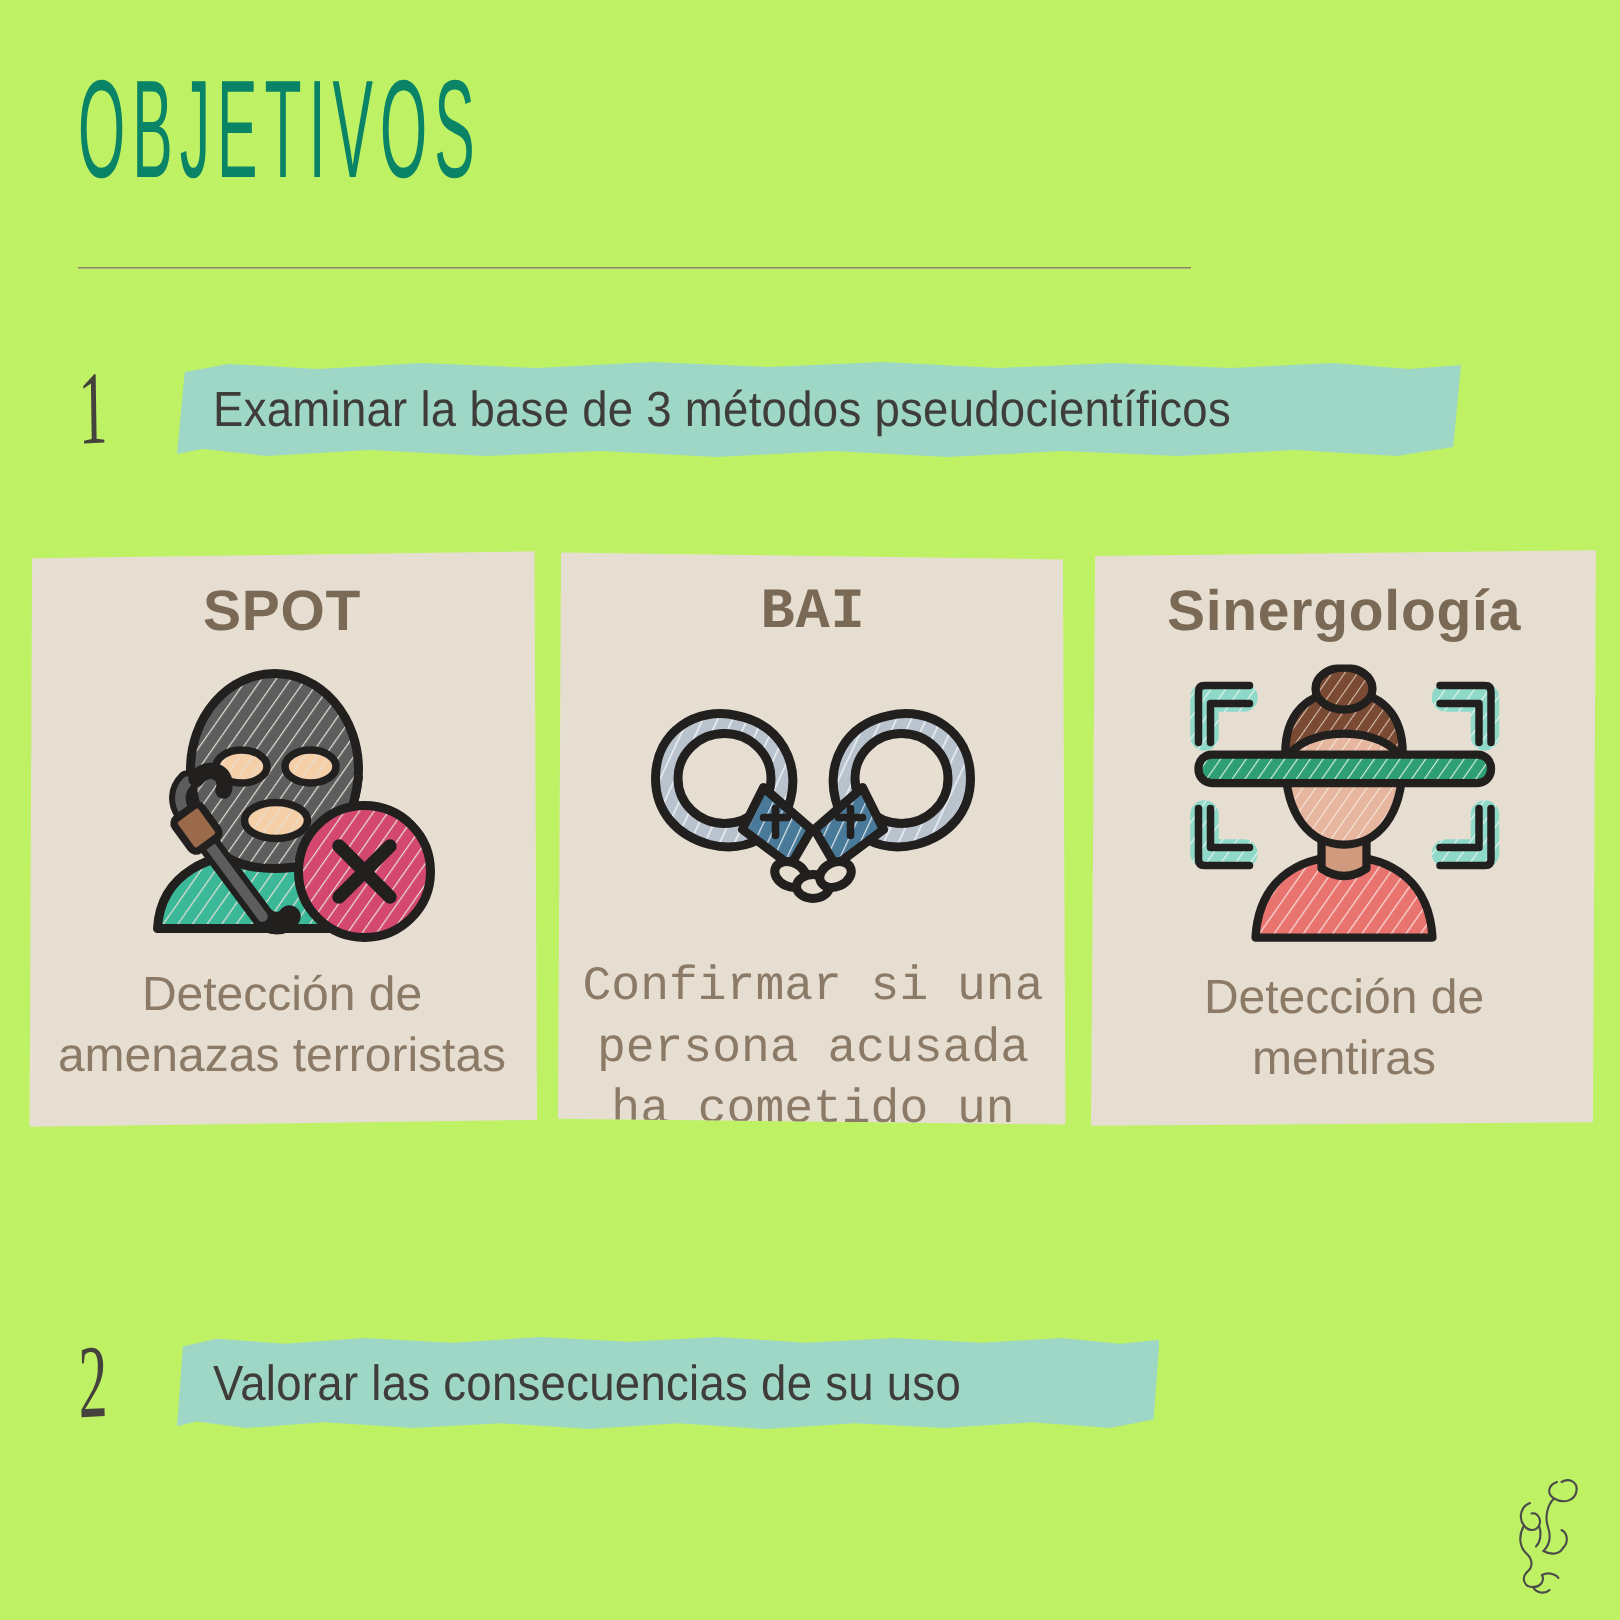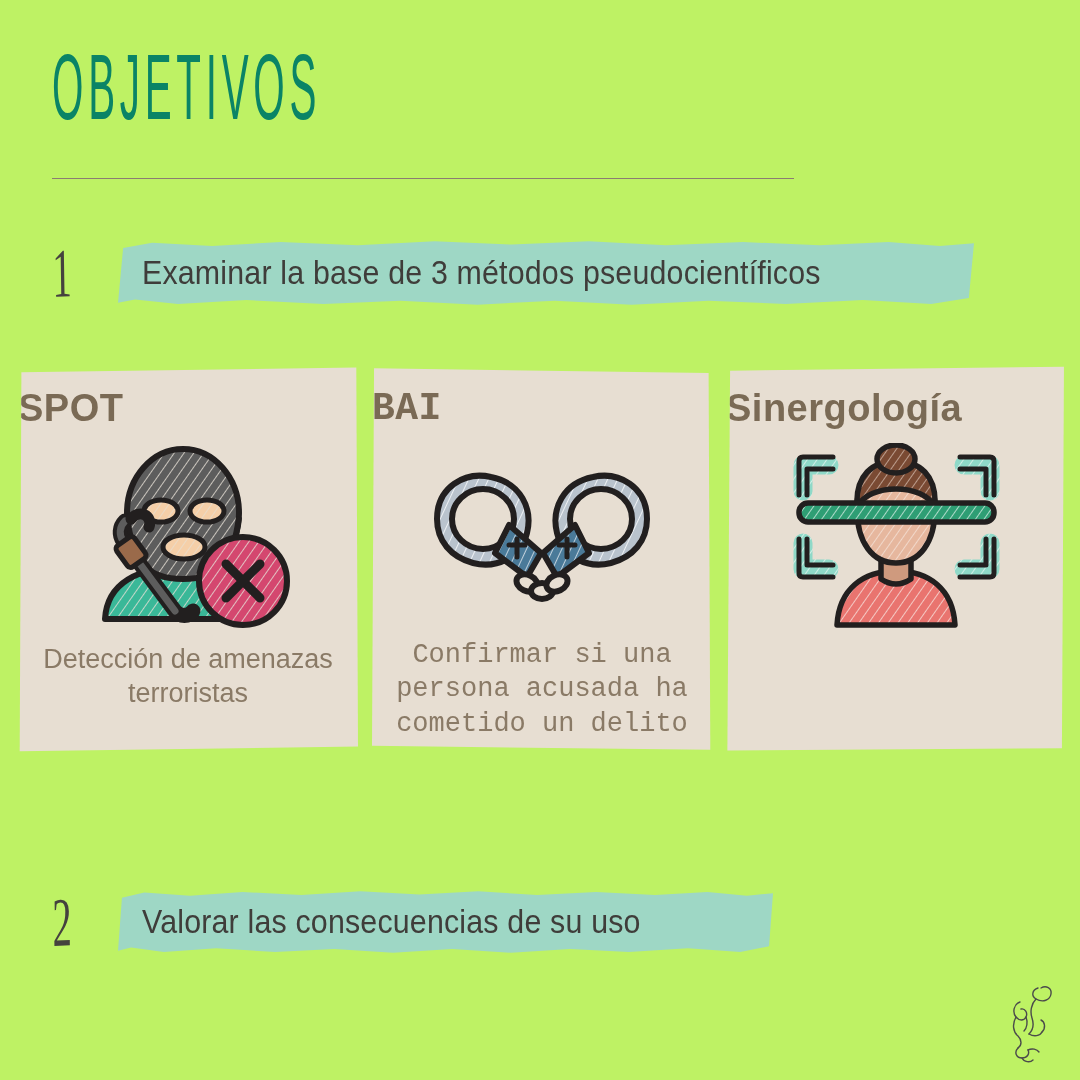--- a/index.html
+++ b/index.html
@@ -71,34 +71,34 @@
     position:absolute; top:0;
     background:#e7ded2;
     width:340px; height:386px;
     padding-top:22px;
   }
   .card.c1 { left:18px;  clip-path:polygon(1% 1.6%, 99.5% 0.4%, 100% 98.6%, 0.5% 99.8%); }
   .card.c2 { left:372px; clip-path:polygon(0.6% 0.6%, 99% 1.8%, 99.5% 99.4%, 0% 98.4%);font-family:Liberation Mono, monospace; }
   .card.c3 { left:726px; clip-path:polygon(1.2% 1.2%, 99.4% 0.2%, 98.8% 99%, 0.4% 99.6%); }
 
   .card-title {
-    text-align:left;
+    text-align:center;
     font-size:38px; font-weight:700;
     color:#7a6a55;
     letter-spacing:0.5px;
     line-height:1.1;
   }
   .card-icon {
     height:196px;
     display:flex; align-items:center; justify-content:center;
     margin-top:8px;
   }
   .card-caption {
     text-align:center;
-    font-size:27px; line-height:1.28;
+    font-size:32px; line-height:1.28;
     color:#8a7a66;
     padding:0 14px;
   }
   .card.c1 .card-caption { margin-top:8px; }
   .card.c2 .card-caption { margin-top:4px; }
   .card.c3 .card-caption { margin-top:10px; }
 
   
   .logo { position:absolute; right:20px; bottom:14px; width:62px; height:84px; }
 </style>
@@ -250,20 +250,21 @@
           <path d="M92 110 L92 136 Q107 146 122 136 L122 110 Z" fill="#cf9a7e" stroke="#221f1f" stroke-width="5.5" stroke-linejoin="round"></path>
 
           <path d="M68 66 C68 34 85 20 107 20 C129 20 146 34 146 66 C146 100 130 120 107 120 C84 120 68 100 68 66 Z" fill="url(#h-face)" stroke="#221f1f" stroke-width="5.5"></path>
 
           <path d="M68 64 C66 32 84 18 107 18 C130 18 148 32 146 64 C140 52 124 46 107 46 C90 46 74 52 68 64 Z" fill="url(#h-hair)" stroke="#221f1f" stroke-width="5.5" stroke-linejoin="round"></path>
           <ellipse cx="107" cy="16" rx="19" ry="14" fill="url(#h-hair)" stroke="#221f1f" stroke-width="5.5"></ellipse>
 
           <rect x="10" y="60" width="195" height="19" rx="9" fill="url(#h-green)" stroke="#221f1f" stroke-width="5.5"></rect>
         </svg>
       </div>
+      <div class="card-caption">Detección de mentiras</div>
     </div>
 
   </div>
 
   <div class="goal-row" id="goal-2">
     <span class="goal-num">2</span>
     <span class="hl-wrap">
       <span class="hl-band"></span>
       <span class="hl-text">Valorar las consecuencias de su uso</span>
     </span>

